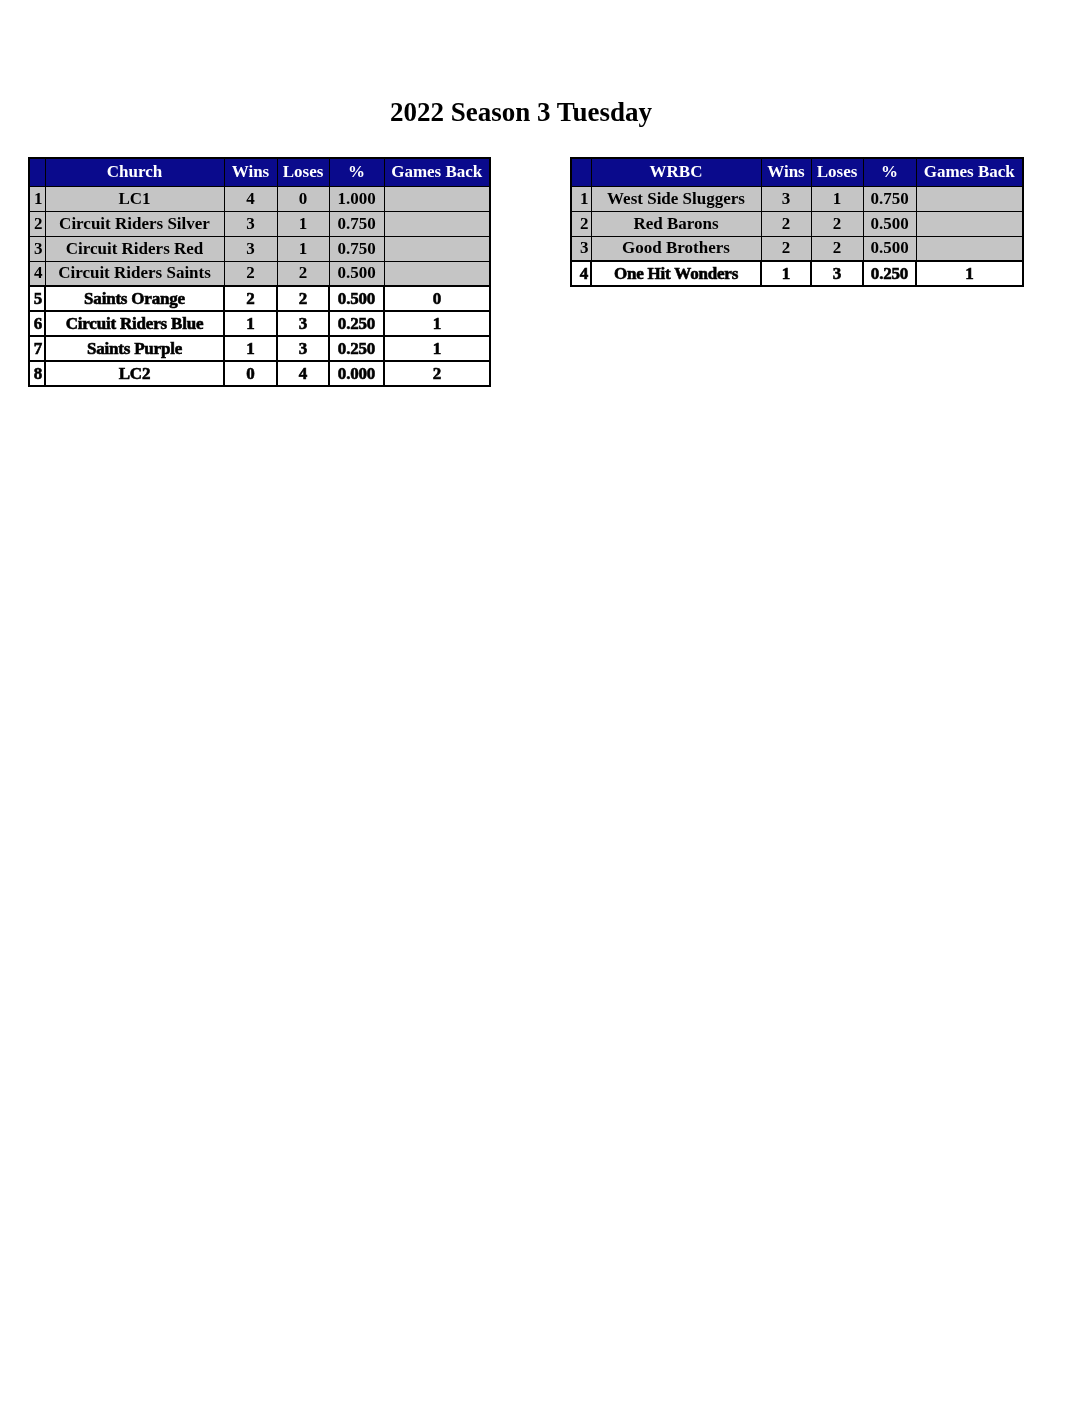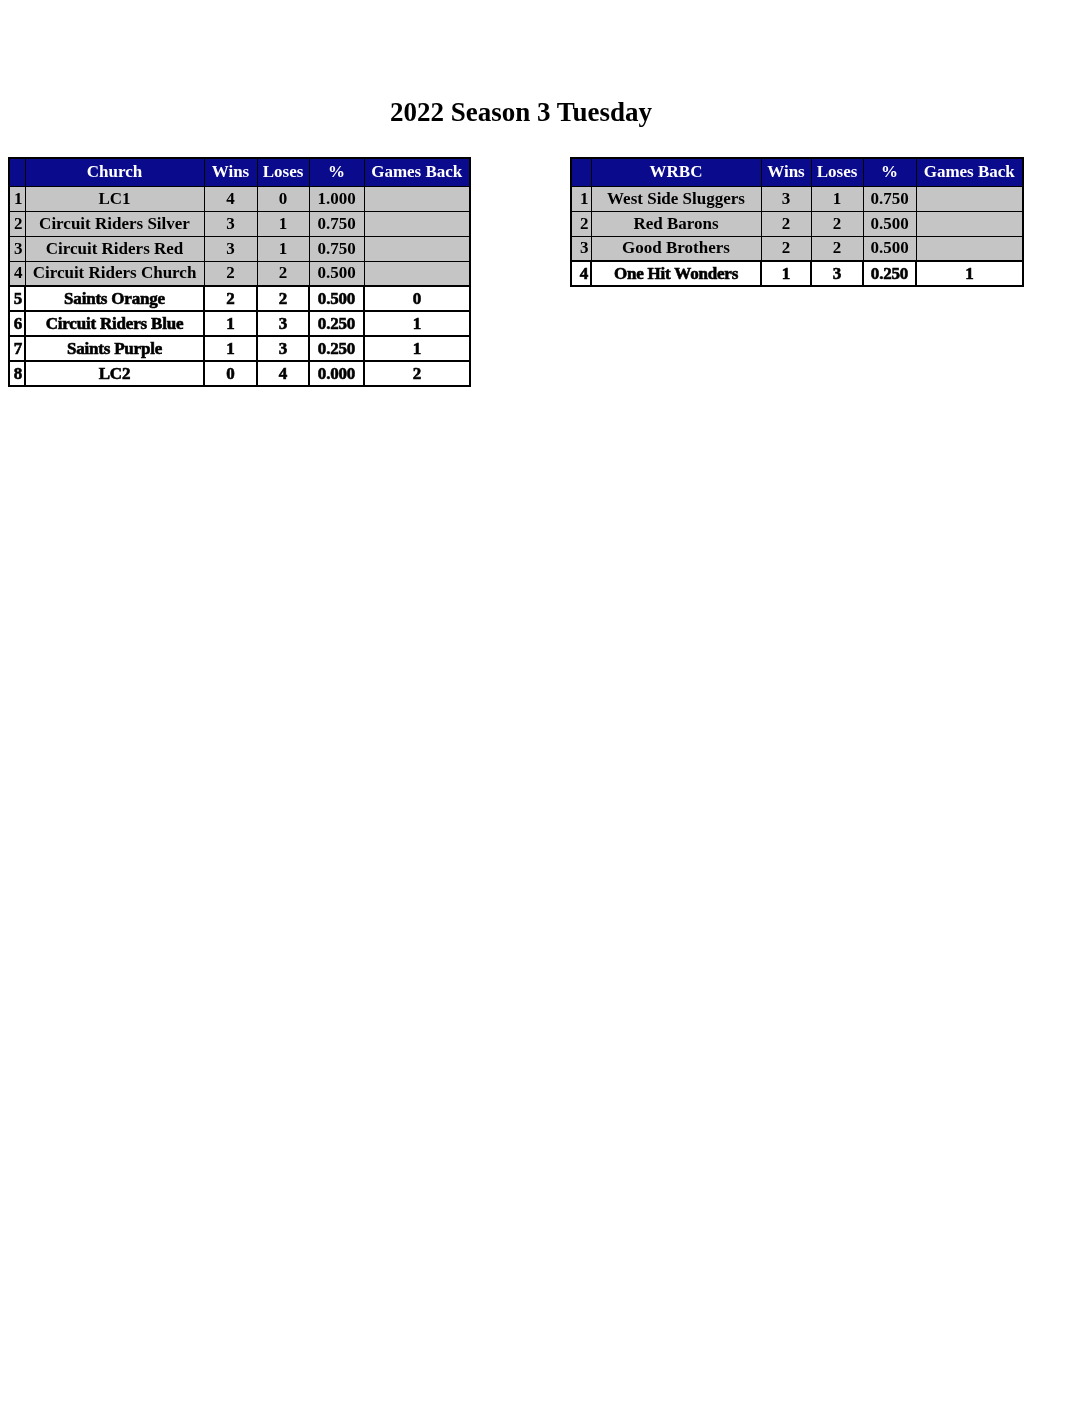--- a/index.html
+++ b/index.html
@@ -36,21 +36,21 @@
     font-weight: bold;
     letter-spacing: 0px;
     color: #000;
   }
   table.standings {
     position: absolute;
     border-collapse: collapse;
     table-layout: fixed;
     border: 2px solid var(--border);
   }
-  #table-church { left: 8px; top: 157px; width: 461px; }
+  #table-church { left: 28px; top: 157px; width: 461px; }
   #table-wrbc  { left: 570px; top: 157px; width: 452px; padding-left: 16px; }
 
   table.standings th {
     background: var(--header-bg);
     color: var(--header-text);
     font-weight: bold;
     font-size: 17px;
     height: 28px;
     padding: 0 2px;
     text-align: center;
@@ -140,21 +140,21 @@
         <tr class="gray">
           <td class="rank">3</td>
           <td class="team">Circuit Riders Red</td>
           <td class="num">3</td>
           <td class="num">1</td>
           <td class="num">0.750</td>
           <td class="num"></td>
         </tr>
         <tr class="gray">
           <td class="rank">4</td>
-          <td class="team">Circuit Riders Church</td>
+          <td class="team">Circuit Riders Saints</td>
           <td class="num">2</td>
           <td class="num">2</td>
           <td class="num">0.500</td>
           <td class="num"></td>
         </tr>
         <tr class="white">
           <td class="rank">5</td>
           <td class="team">Saints Orange</td>
           <td class="num">2</td>
           <td class="num">2</td>

